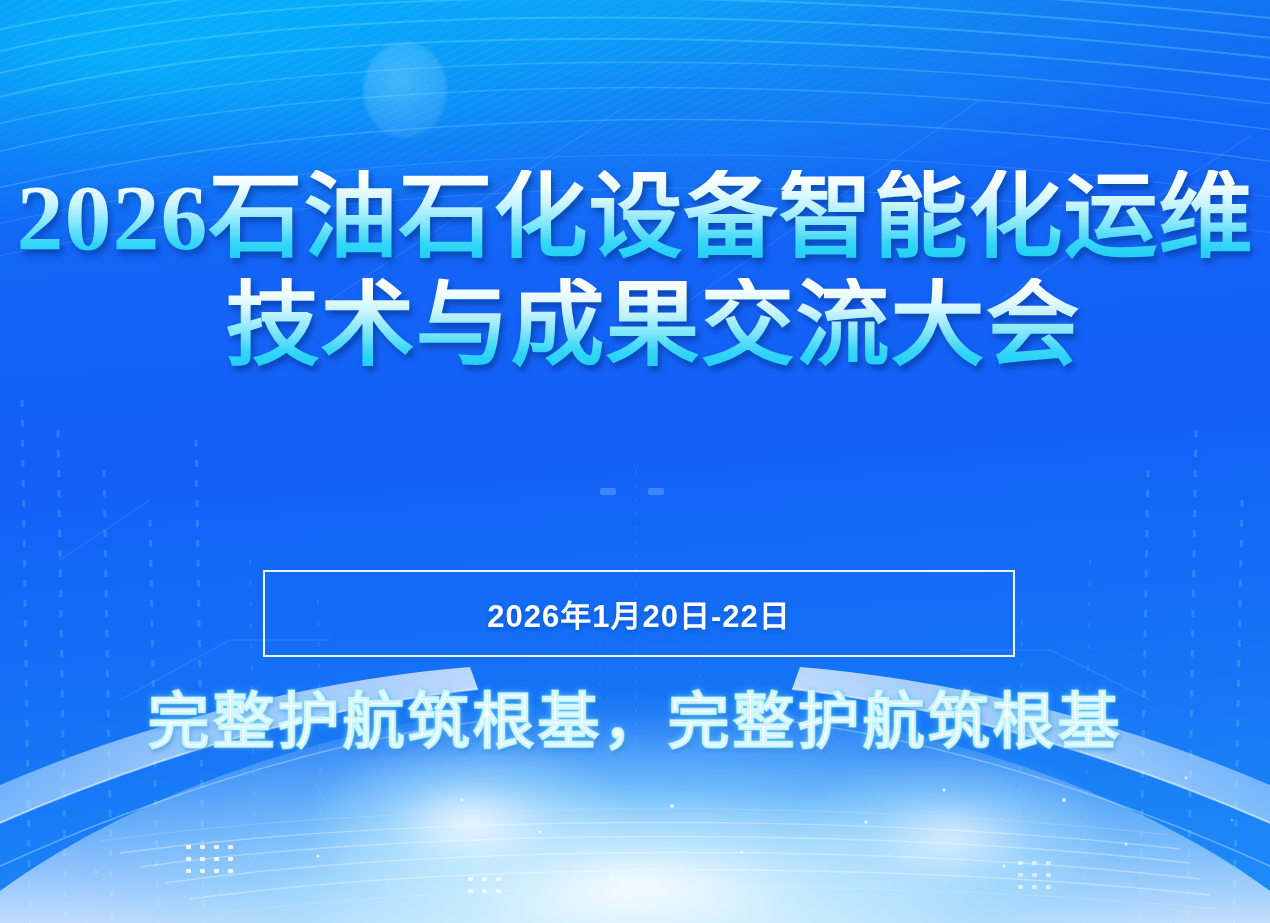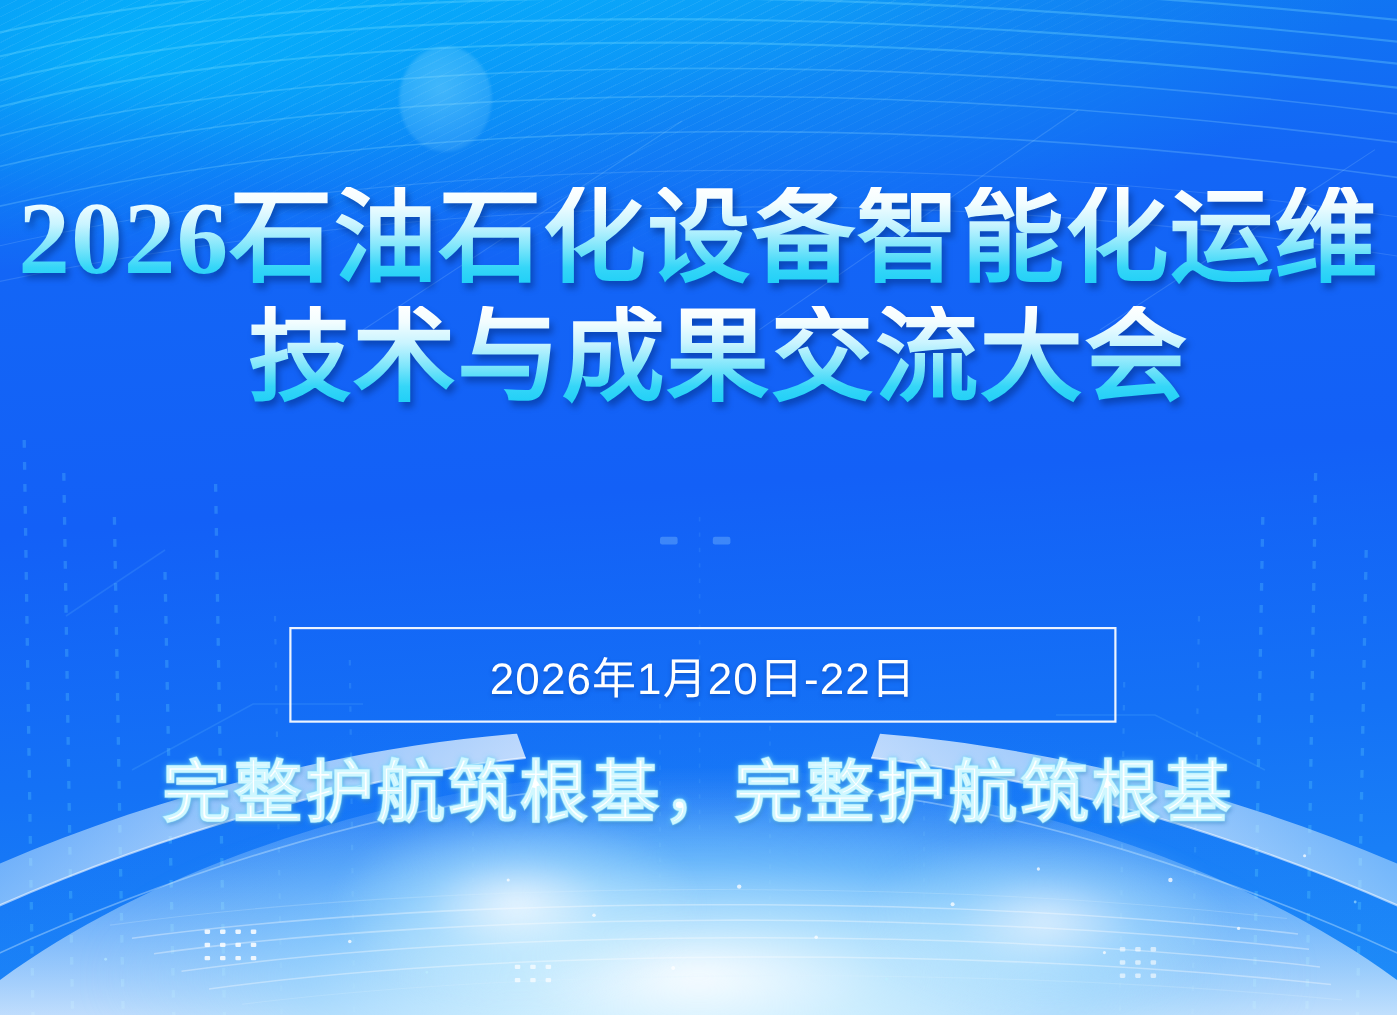--- a/index.html
+++ b/index.html
@@ -174,22 +174,22 @@
     height: 87px;
     box-sizing: border-box;
     border: 2px solid rgba(255,255,255,0.92);
     display: flex;
     align-items: center;
     justify-content: center;
     gap: 40px;
   }
   .datebox span {
     color: #ffffff;
-    font-size: 40px;
-    font-weight: 400;
+    font-size: 31px;
+    font-weight: 700;
     letter-spacing: 1px;
     text-shadow: 0 2px 4px rgba(0,40,120,0.35);
     white-space: nowrap;
   }
 
   .tagline {
     position: absolute;
     left: 0; right: 0;
     top: 688px;
     color: #ffffff;

